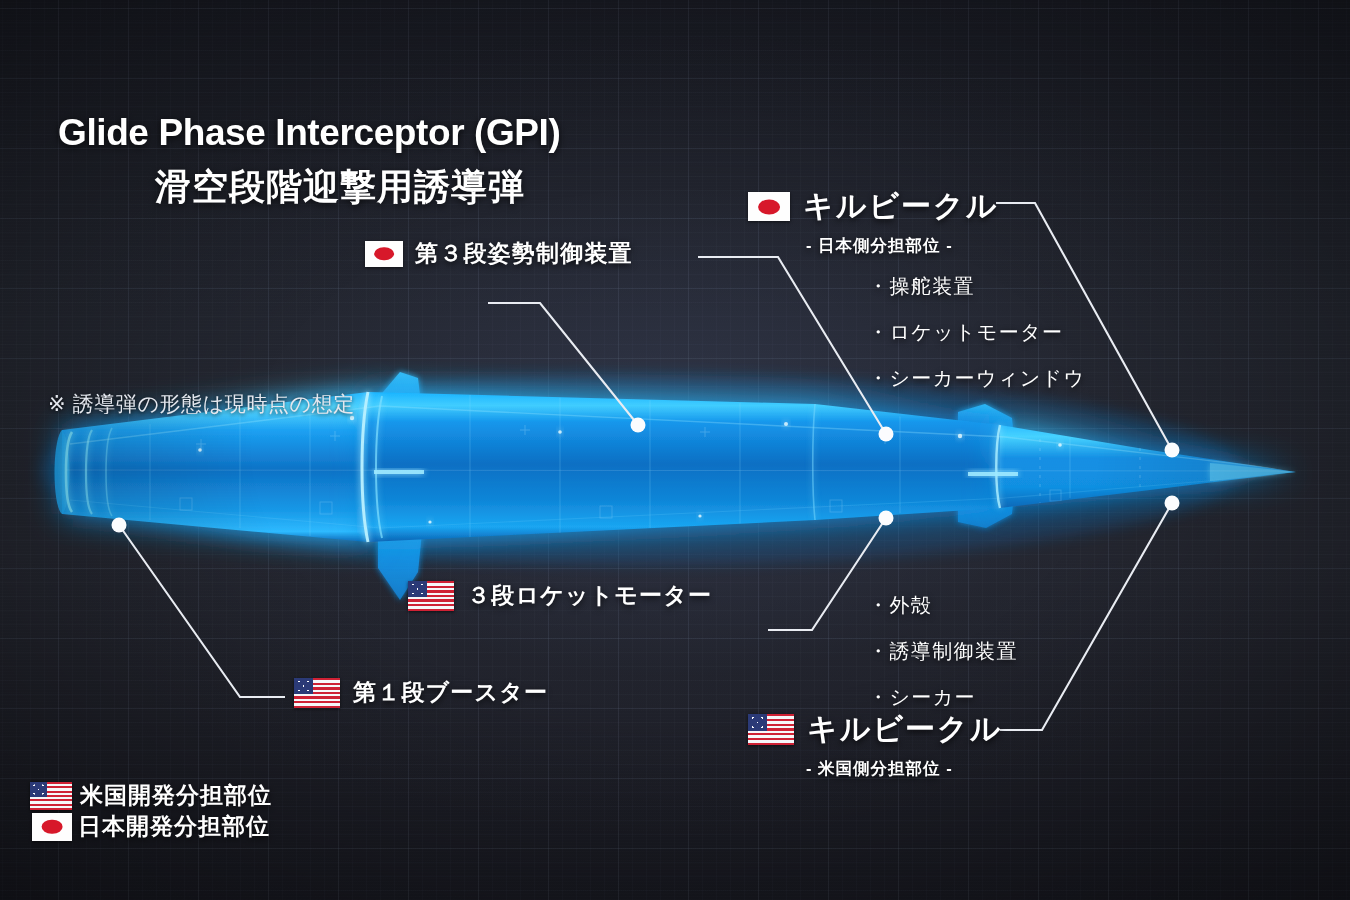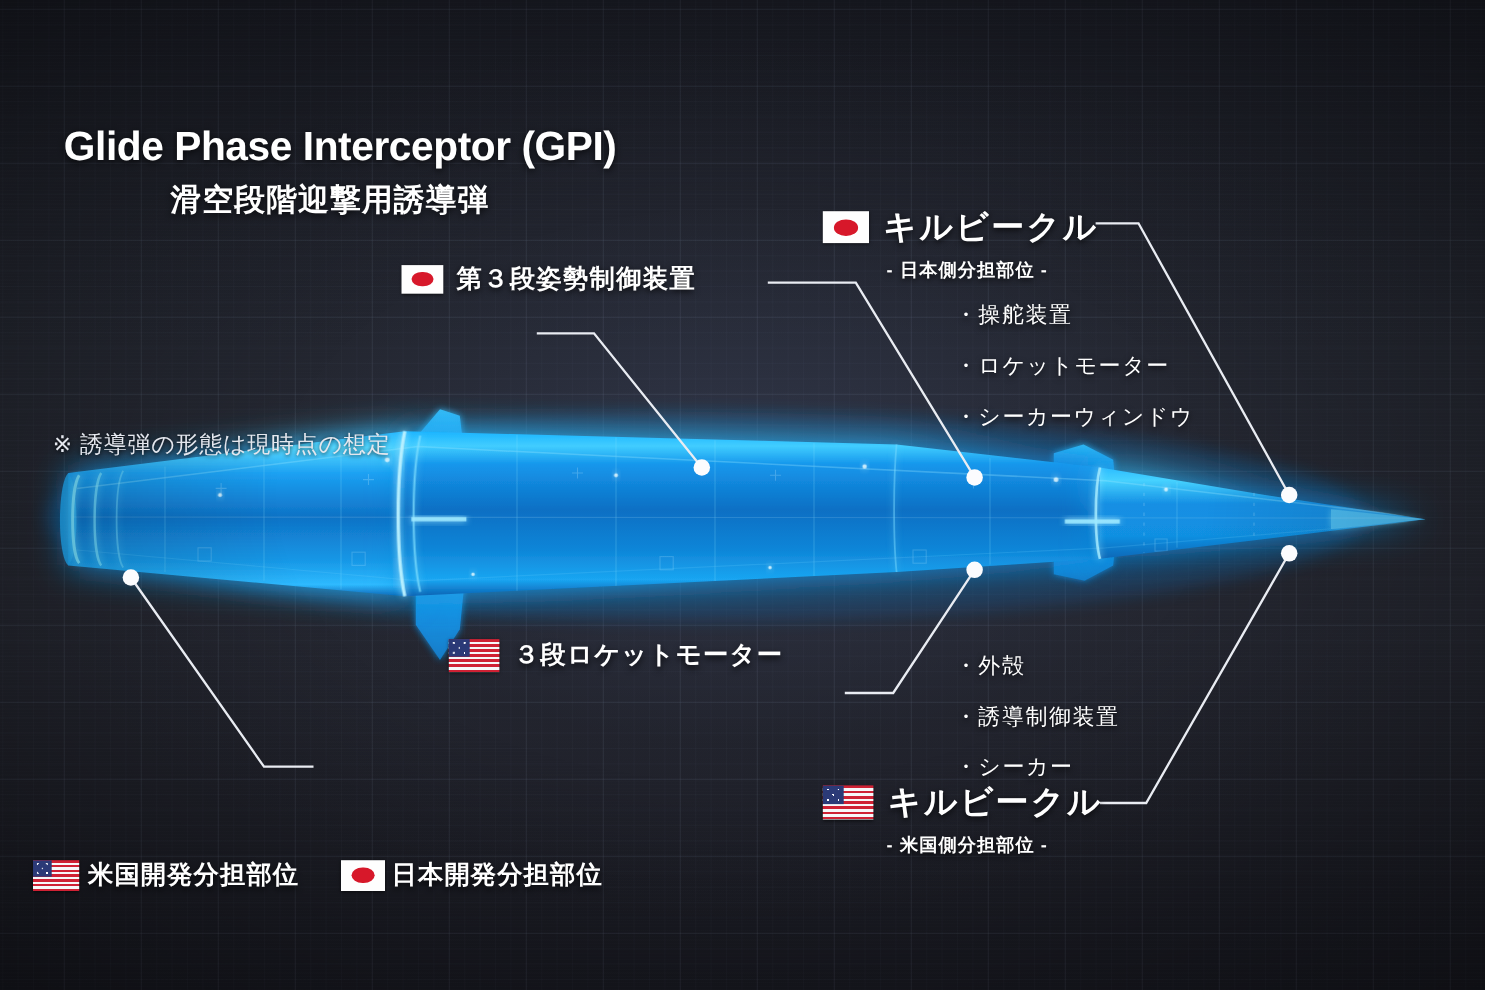--- a/index.html
+++ b/index.html
@@ -51,21 +51,21 @@
   
   .tblock{position:absolute;}
   .ttl{
     position:absolute;left:58px;top:112px;
     color:#fff;font-size:37px;font-weight:bold;letter-spacing:-.4px;
     text-shadow:0 2px 7px rgba(0,0,0,.75);
     white-space:nowrap;
   }
   .sub{
     position:absolute;left:155px;top:163px;
-    color:#fff;font-size:28px;font-weight:bold;letter-spacing:1px;
+    color:#fff;font-size:36px;font-weight:bold;letter-spacing:1px;
     text-shadow:0 2px 7px rgba(0,0,0,.75);
     white-space:nowrap;
   }
   .note{
     position:absolute;left:48px;top:390px;
     color:#e4e7ee;font-size:21px;letter-spacing:.6px;
     text-shadow:0 1px 4px rgba(0,0,0,.8);
     white-space:nowrap;
   }
 
@@ -112,21 +112,21 @@
     background:#2b3a77;
     background-image:
       radial-gradient(circle at 25% 22%, #fff 0 .8px, transparent .9px),
       radial-gradient(circle at 75% 22%, #fff 0 .8px, transparent .9px),
       radial-gradient(circle at 50% 50%, #fff 0 .8px, transparent .9px),
       radial-gradient(circle at 25% 78%, #fff 0 .8px, transparent .9px),
       radial-gradient(circle at 75% 78%, #fff 0 .8px, transparent .9px);
   }
 
   
-  .legend{position:absolute;left:30px;top:780px;display:flex;align-items:center;}
+  .legend{position:absolute;left:30px;top:780px;display:flex;align-items:center;flex-direction:column;}
   .legend .item{display:flex;align-items:center;margin-right:38px;}
   .legend .txt{
     color:#fff;font-size:23px;font-weight:bold;letter-spacing:1px;
     text-shadow:0 2px 6px rgba(0,0,0,.8);
   }
 </style>
 </head>
 <body>
 
 <div id="stage">
@@ -338,20 +338,24 @@
     <div class="bullet">・外殻</div>
     <div class="bullet">・誘導制御装置</div>
     <div class="bullet">・シーカー</div>
   </div>
 
   <div class="tblock lbl" style="left:408px;top:580px;">
     <span class="flag us" style="width:46px;height:30px;margin-right:13px;"></span>
     <span class="txt">３段ロケットモーター</span>
   </div>
 
+  <div class="tblock lbl" style="left:294px;top:677px;">
+    <span class="flag us" style="width:46px;height:30px;margin-right:13px;"></span>
+    <span class="txt">第１段ブースター</span>
+  </div>
 
   <div class="tblock" style="left:748px;top:709px;">
     <div class="lbl">
       <span class="flag us" style="width:46px;height:31px;margin-right:13px;"></span>
       <span class="txt big">キルビークル</span>
     </div>
     <div class="sublbl" style="margin-top:8px;margin-left:58px;">- 米国側分担部位 -</div>
   </div>
 
   <div class="legend">

